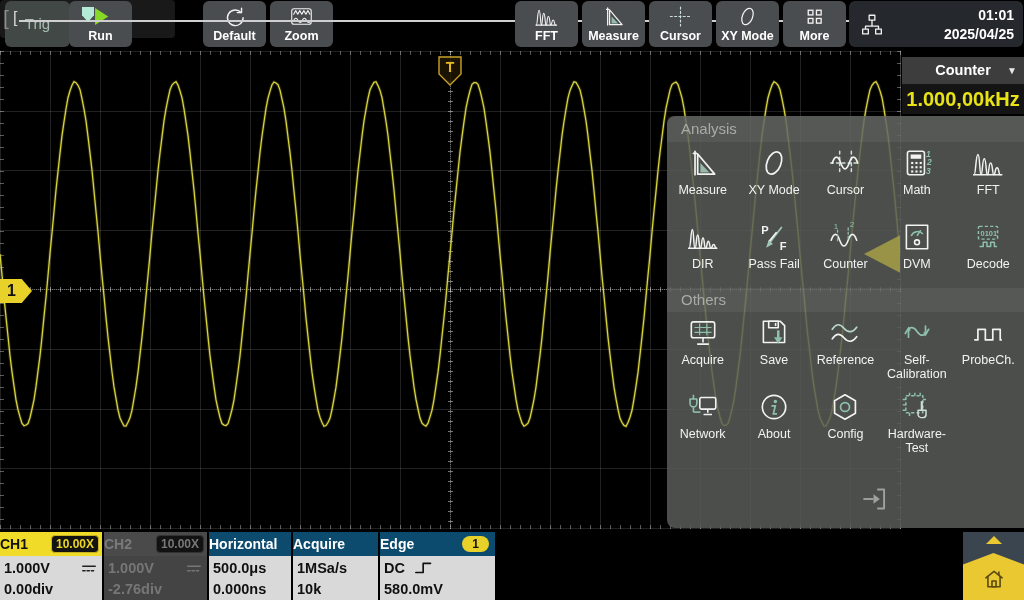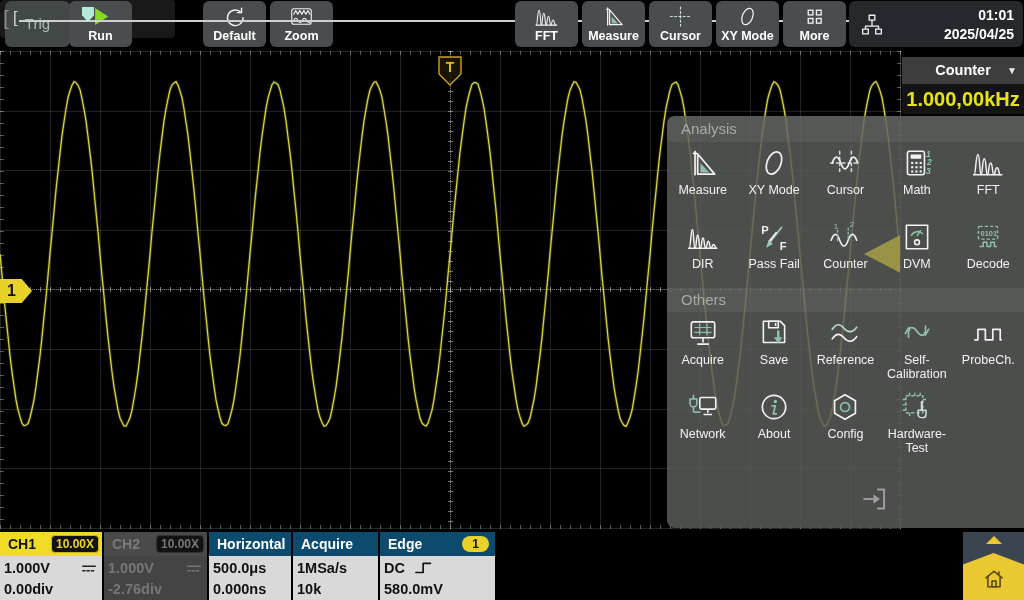--- a/index.html
+++ b/index.html
@@ -83,21 +83,21 @@
   .menu-item { flex:0 0 71.4px; display:flex; flex-direction:column; align-items:center; cursor:pointer; }
   .menu-item svg { display:block; }
   .menu-item .mlbl { color:#f2f2f2; font-size:12.5px; line-height:1.12; text-align:center; margin-top:3px;
     max-width:70px; overflow-wrap:break-word; }
   #active-arrow { position:absolute; left:197px; top:118px; width:36px; height:40px;
     background:rgba(160,153,72,0.92); clip-path:polygon(100% 3%,100% 97%,0 50%); }
   #exit-btn { position:absolute; left:186px; top:366px; width:42px; height:34px; cursor:pointer; }
 
   
   .blk { position:absolute; top:532px; height:68px; }
-  .blk .bhd { height:24px; font-size:14px; font-weight:700; line-height:24px; padding-left:8px; position:relative; }
+  .blk .bhd { height:24px; font-size:14px; font-weight:700; line-height:24px; padding-left:0; position:relative; }
   .blk .bvals { height:44px; padding:2px 4px 0 4px; font-size:14.5px; font-weight:700; line-height:21px; position:relative; }
   .hd-slate { background:#0c4a6e; color:#fff; }
   .vals-light { background:#d9d9d9; color:#101010; }
   #blk-ch1 { left:0; width:102px; cursor:pointer; }
   #blk-ch1 .bhd { background:#f0dc28; color:#111; }
   .probe-badge { position:absolute; right:3px; top:3px; height:18px; line-height:16px; padding:0 4px;
     background:#121212; border:1px solid #c8b420; border-radius:4px; color:#ecd525; font-size:12px; font-weight:700; }
   #blk-ch2 { left:104px; width:103px; cursor:pointer; }
   #blk-ch2 .bhd { background:#4a4a4a; color:#7a7a7a; }
   #blk-ch2 .probe-badge { border-color:#333; color:#787878; }

